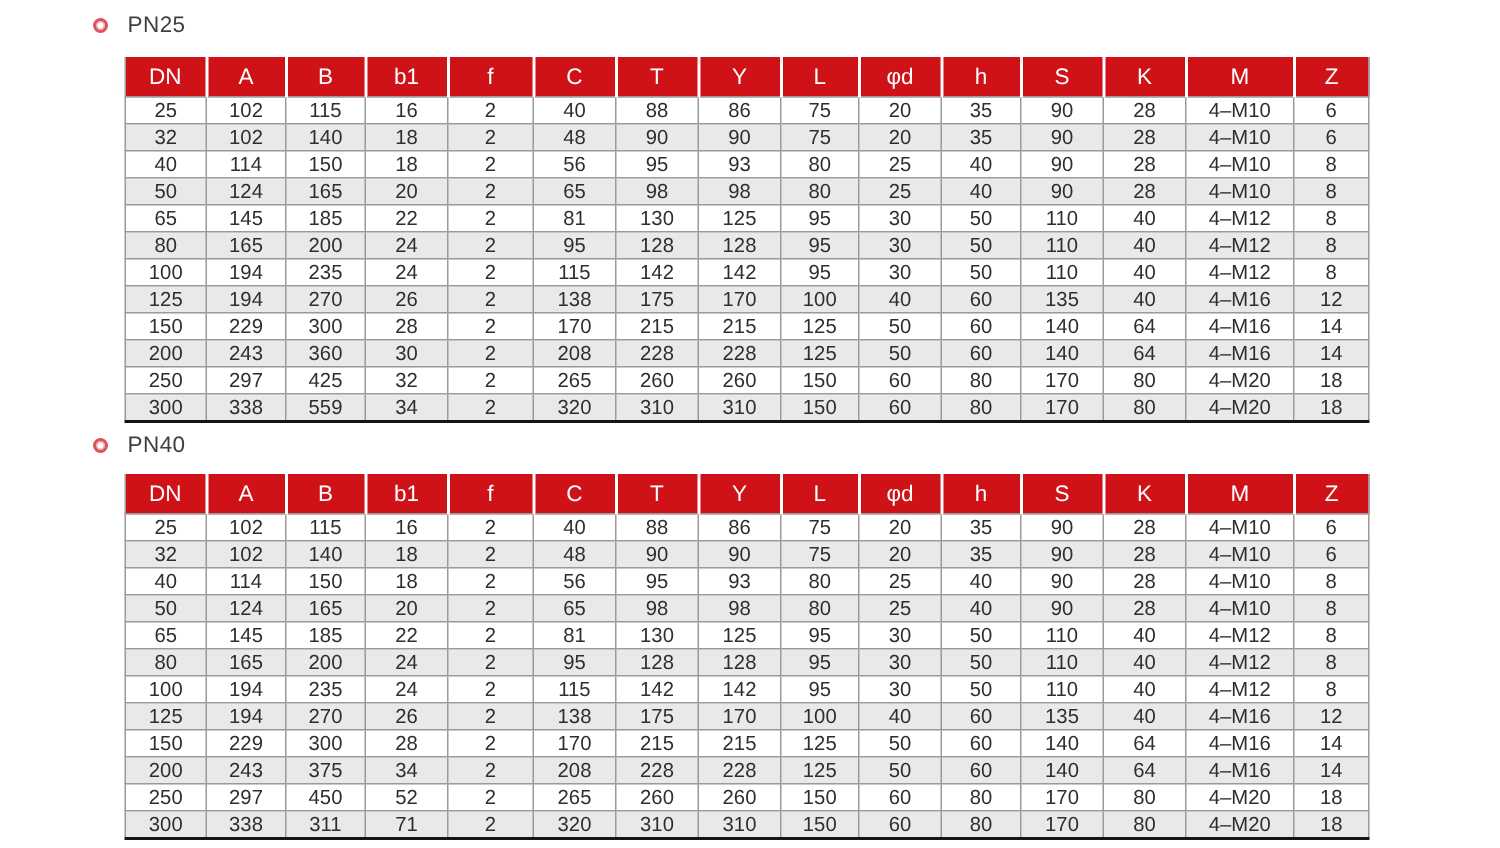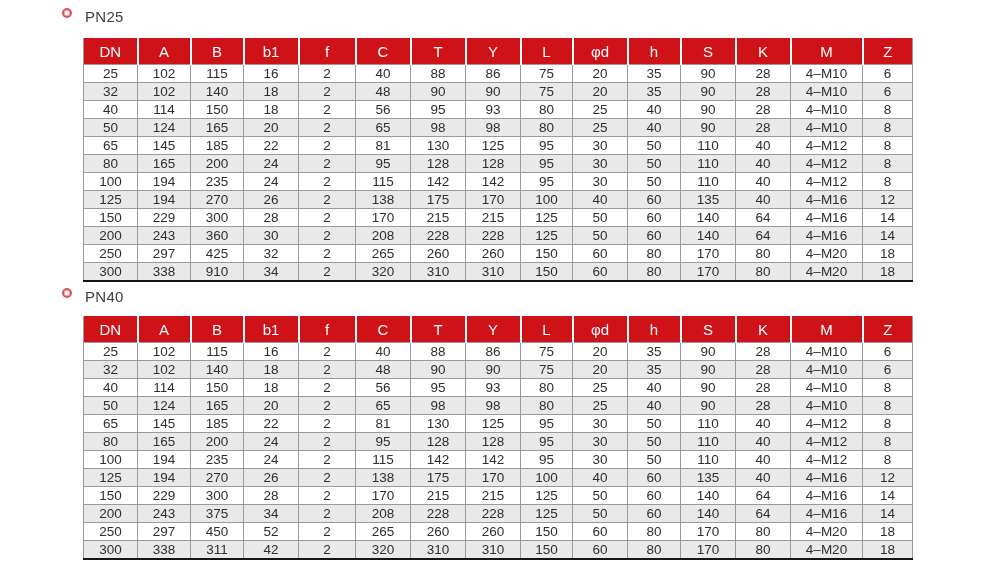--- a/index.html
+++ b/index.html
@@ -8,20 +8,21 @@
     background: #ffffff;
     width: 1000px;
     height: 565px;
     font-family: "Liberation Sans", sans-serif;
     position: relative;
     overflow: hidden;
   }
   .section-title {
     position: absolute;
     display: flex;
+    align-items: center;
     gap: 13px;
     color: var(--title, #3f3f3f);
     font-size: 15px;
     letter-spacing: 0.3px;
   }
   .bullet {
     width: 6px;
     height: 6px;
     border: 2px solid var(--bullet, #d8555c);
     border-radius: 50%;
@@ -301,21 +302,21 @@
         <td>60</td>
         <td>80</td>
         <td>170</td>
         <td>80</td>
         <td>4–M20</td>
         <td>18</td>
       </tr>
       <tr class="alt">
         <td>300</td>
         <td>338</td>
-        <td>910</td>
+        <td>559</td>
         <td>34</td>
         <td>2</td>
         <td>320</td>
         <td>310</td>
         <td>310</td>
         <td>150</td>
         <td>60</td>
         <td>80</td>
         <td>170</td>
         <td>80</td>
@@ -552,21 +553,21 @@
         <td>80</td>
         <td>170</td>
         <td>80</td>
         <td>4–M20</td>
         <td>18</td>
       </tr>
       <tr class="alt">
         <td>300</td>
         <td>338</td>
         <td>311</td>
-        <td>42</td>
+        <td>71</td>
         <td>2</td>
         <td>320</td>
         <td>310</td>
         <td>310</td>
         <td>150</td>
         <td>60</td>
         <td>80</td>
         <td>170</td>
         <td>80</td>
         <td>4–M20</td>

